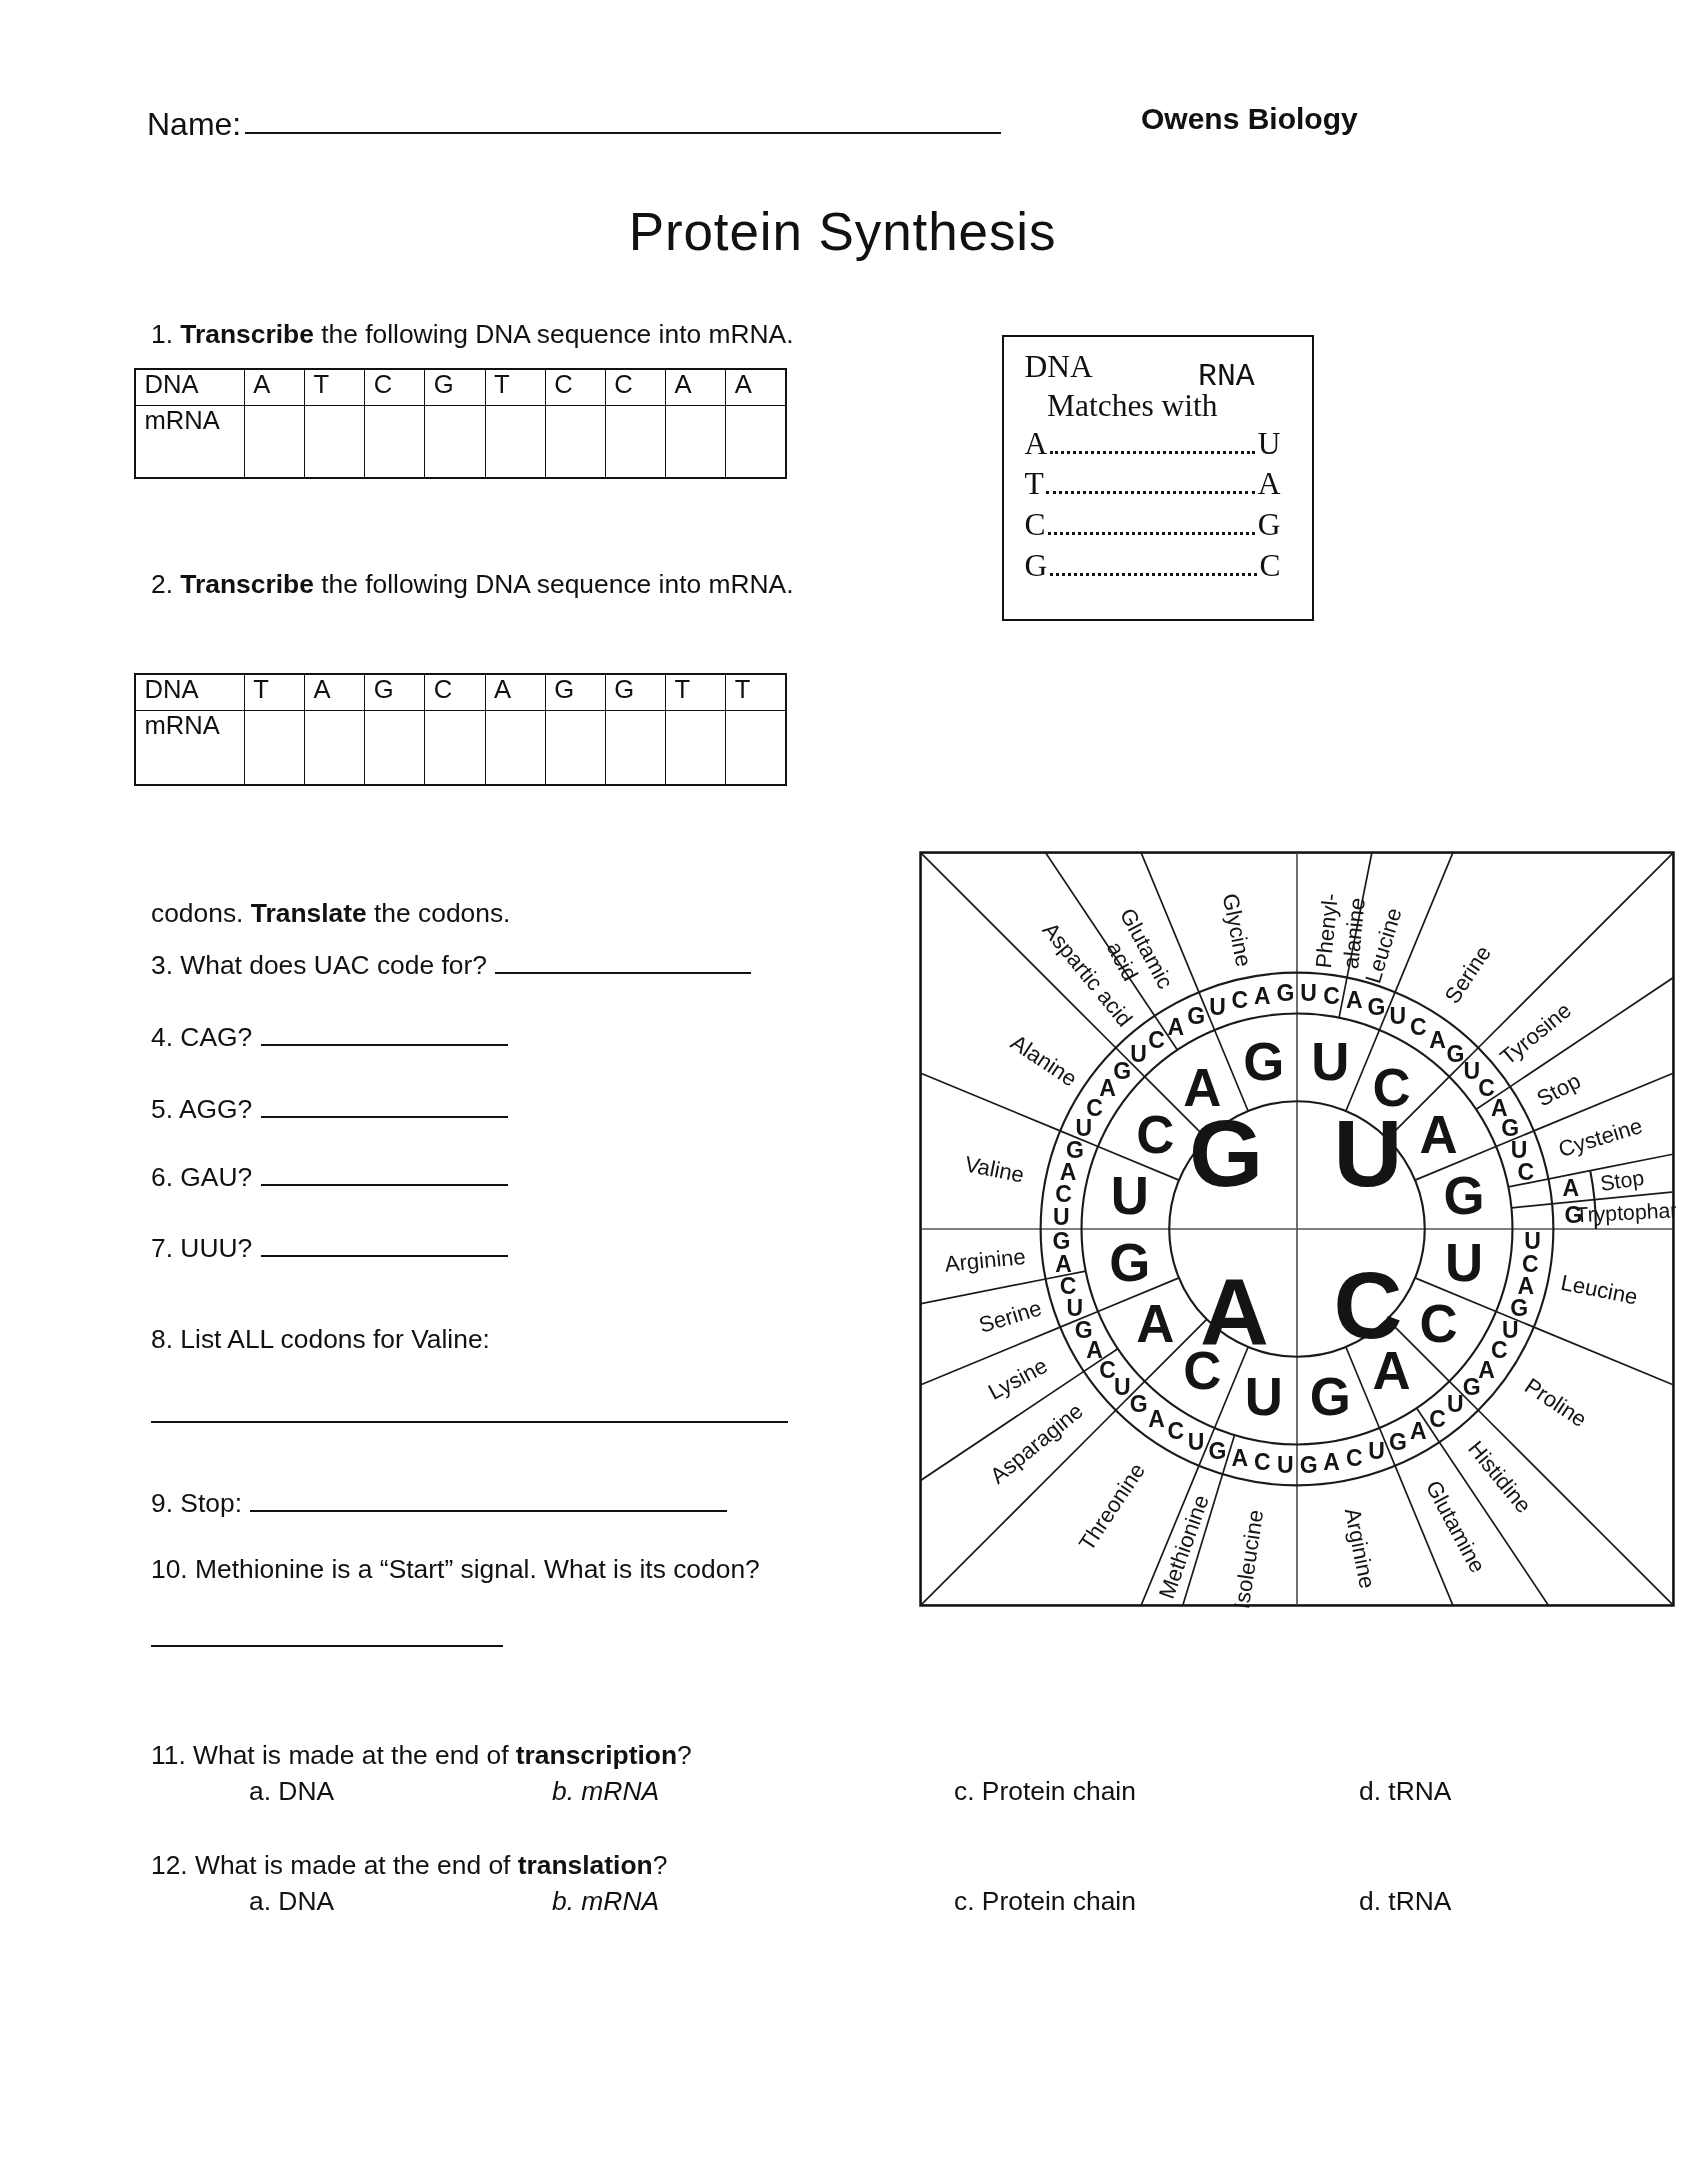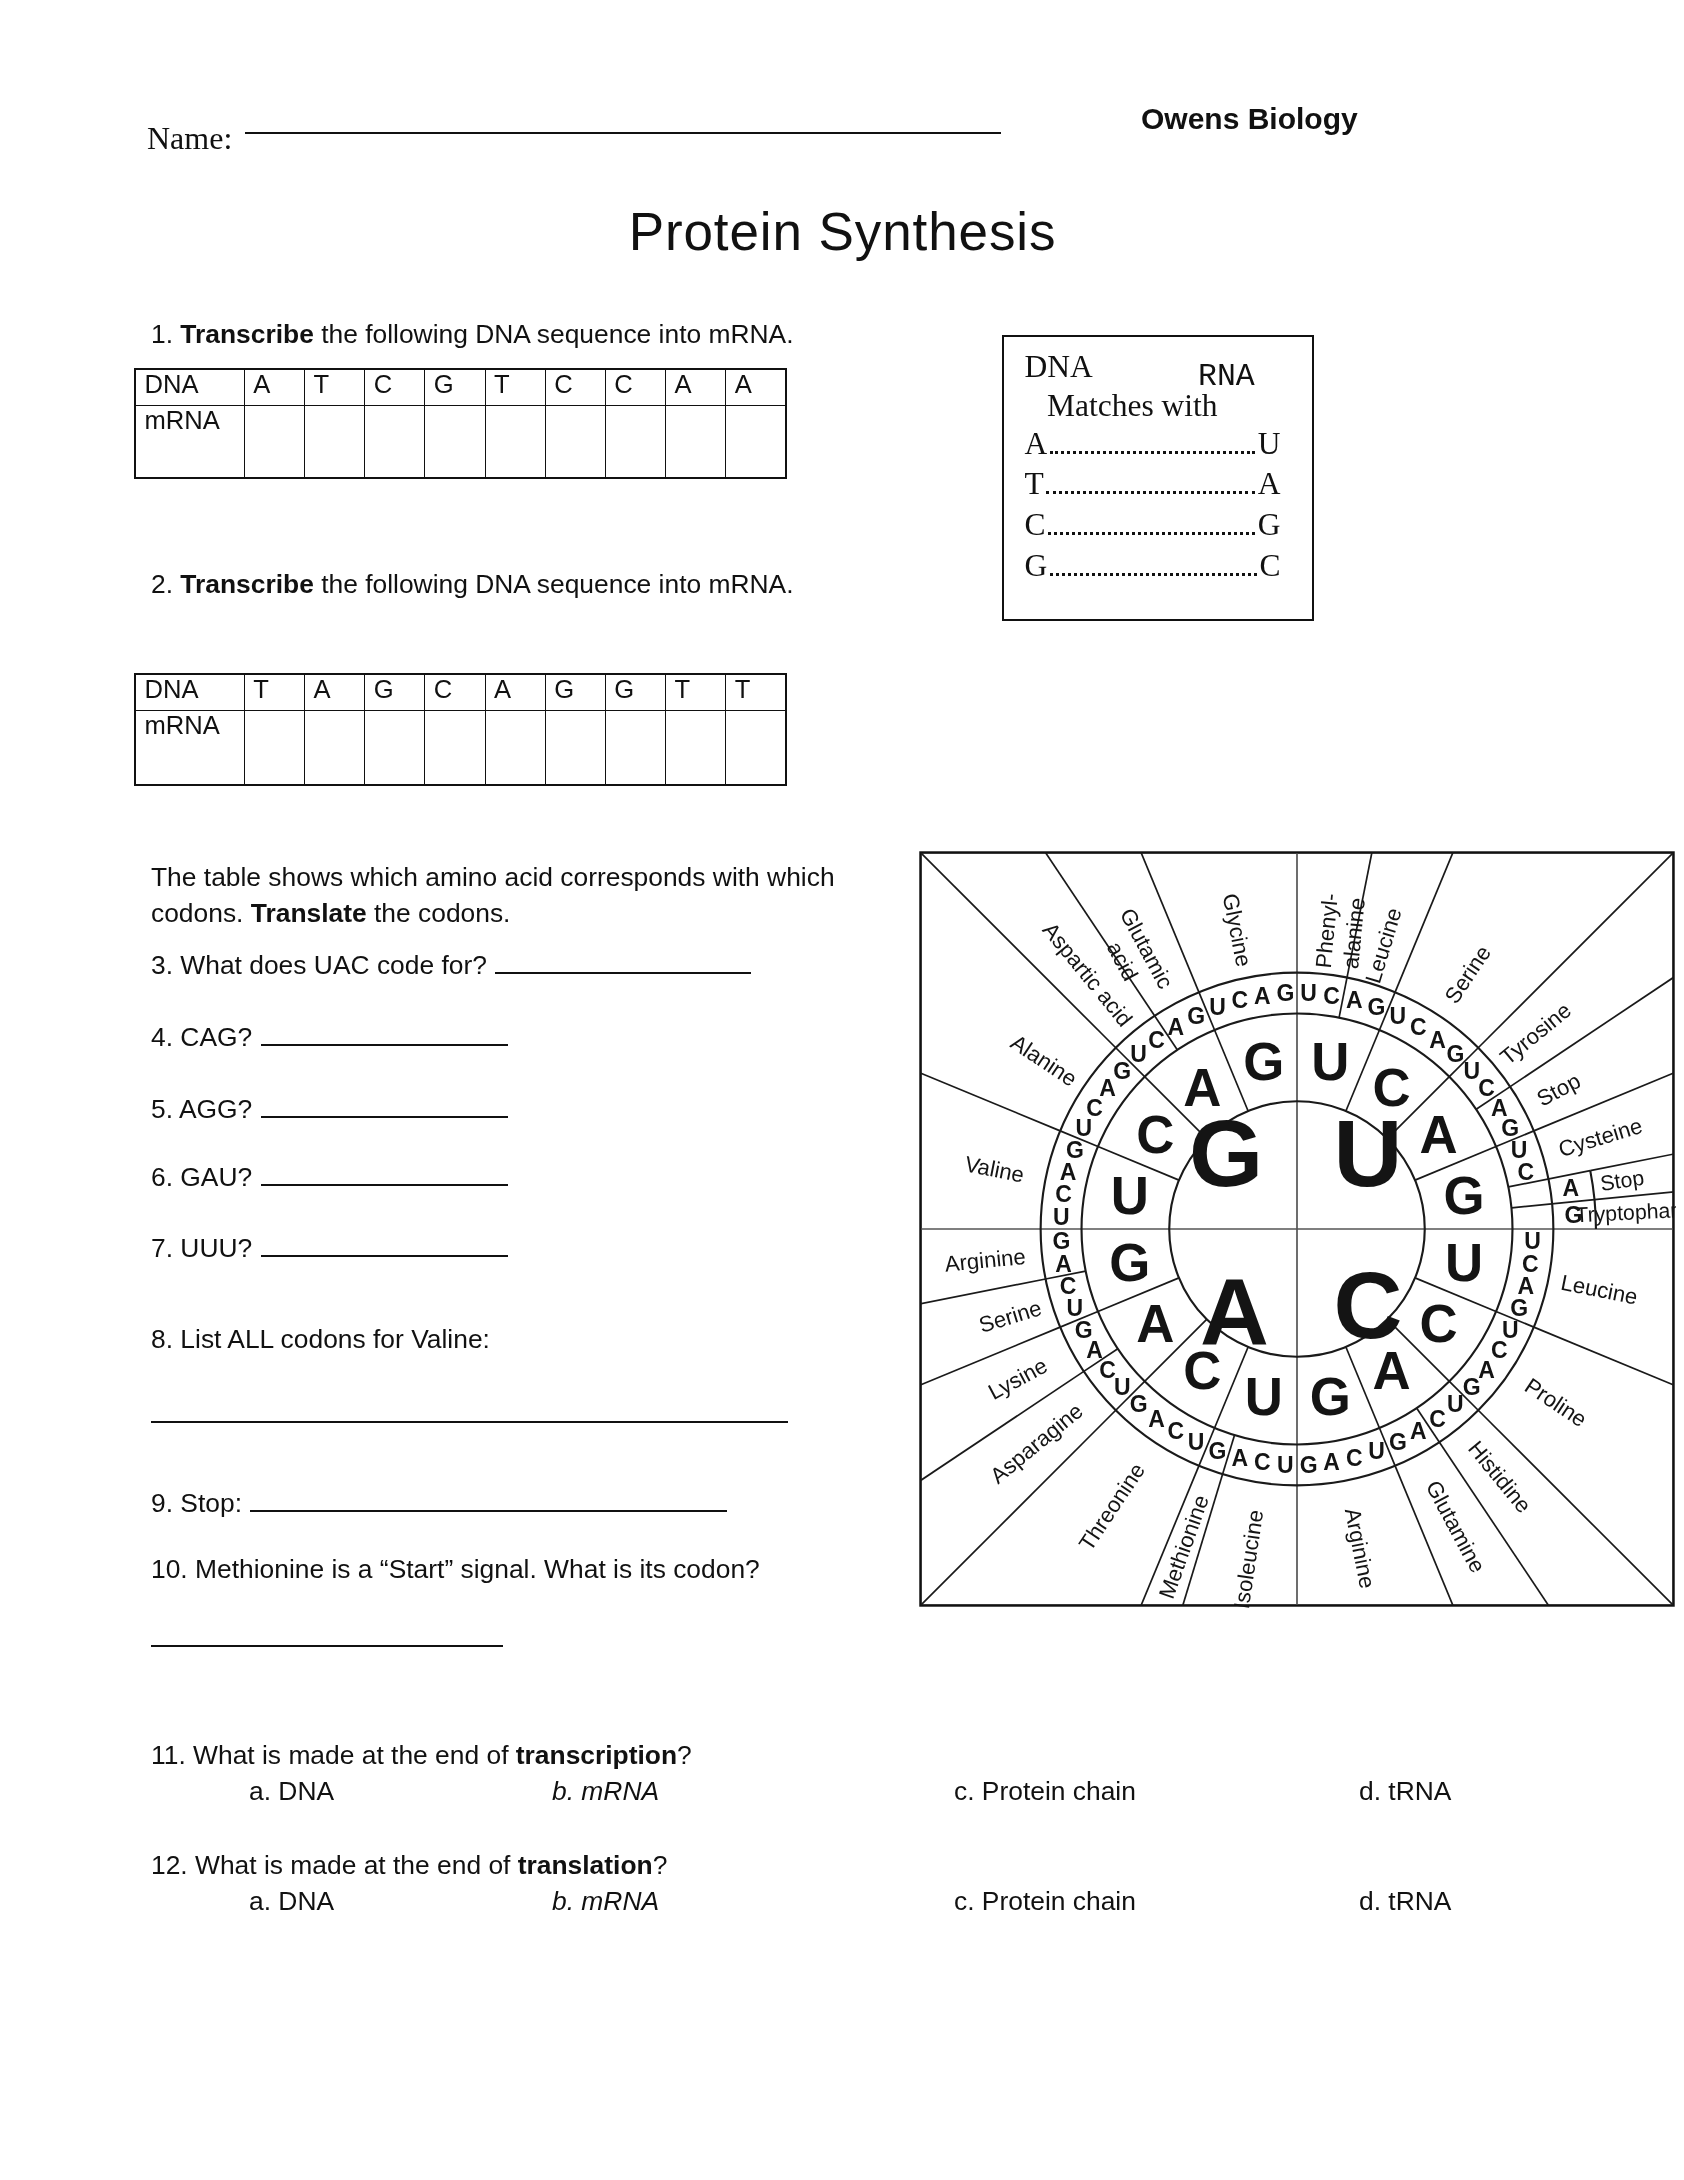--- a/index.html
+++ b/index.html
@@ -1,19 +1,19 @@
 <!DOCTYPE html>
 <html style="font-size:13.6px"><head>
 <meta charset="utf-8">
 <style>
   html,body{margin:0;padding:0;background:#fff;}
   .page{position:relative;width:1685px;height:2181px;background:#fff;overflow:hidden;
         font-family:"Liberation Sans",sans-serif;color:#111;}
   .abs{position:absolute;}
-  .serif{font-family:Liberation Serif, serif;margin-top:14px;}
+  .serif{font-family:Liberation Sans, sans-serif;}
   .b{font-weight:700;}
   
   .name-label{left:147px;top:106px;font-size:32px;}
   .name-line{left:245px;top:101px;width:756px;height:31px;border-bottom:2.6px solid #111;}
   .course{left:1141px;top:102px;font-size:30px;font-weight:700;text-align:center;}
   .title{left:0;top:201px;width:1685px;text-align:center;font-size:53px;letter-spacing:0.9px;}
   
   .q{font-size:26.4px;white-space:nowrap;}
   .q1{left:151px;top:319px;}
   .q2{left:151px;top:569px;}
@@ -169,21 +169,20 @@
           <td></td>
           <td></td>
           <td></td>
           <td></td>
           <td></td>
           <td></td>
         </tr>
       </tbody>
     </table>
 
-  <div class="abs q intro1">The table shows which amino acid corresponds with which</div>
   <div class="abs q intro2"><span>codons. </span><span class="b">Translate</span><span> the codons.</span></div>
 
   <div id="qlist">
       <div class="abs q" style="left:151px;top:946px"><span>3. What does UAC code for?</span><span class="blank" style="width:256px"></span></div>
       <div class="abs q" style="left:151px;top:1018px"><span>4. CAG?</span><span class="blank" style="width:247px"></span></div>
       <div class="abs q" style="left:151px;top:1090px"><span>5. AGG?</span><span class="blank" style="width:247px"></span></div>
       <div class="abs q" style="left:151px;top:1158px"><span>6. GAU?</span><span class="blank" style="width:247px"></span></div>
       <div class="abs q" style="left:151px;top:1229px"><span>7. UUU?</span><span class="blank" style="width:247px"></span></div>
       <div class="abs q" style="left:151px;top:1324px"><span>8. List ALL codons for Valine:</span></div>
       <div class="abs q" style="left:151px;top:1484px"><span>9. Stop:</span><span class="blank" style="width:477px"></span></div>

